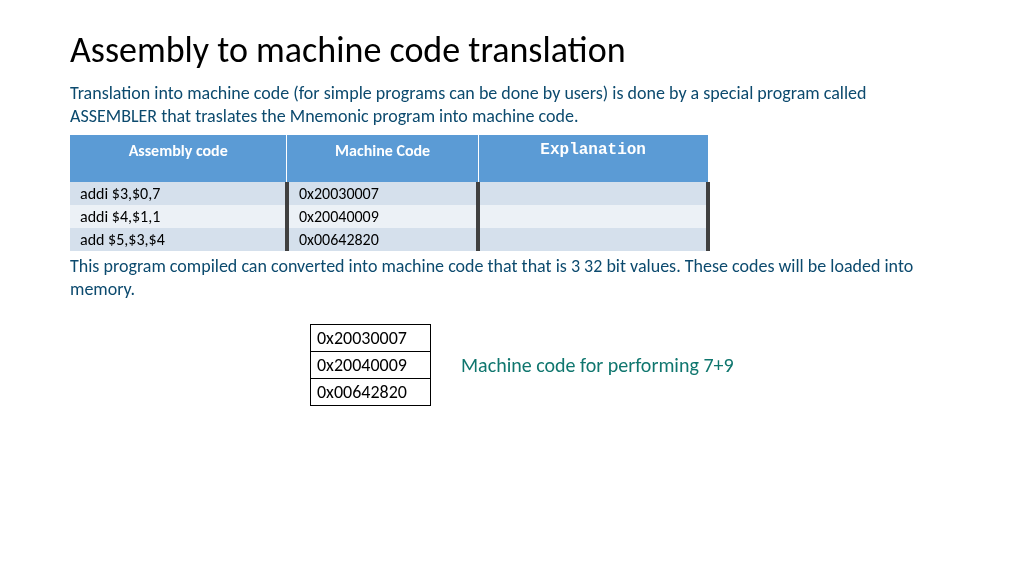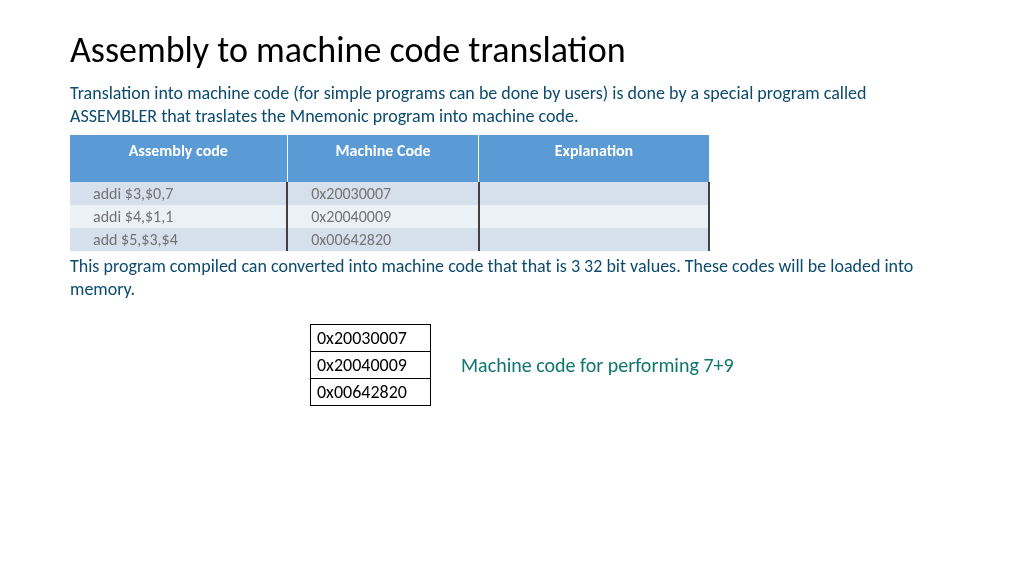--- a/index.html
+++ b/index.html
@@ -33,25 +33,25 @@
       background: #5b9bd5;
       color: #fff;
       font-weight: bold;
       text-align: center;
       padding: 6px 10px 22px 10px;
       border-right: 1px solid #fff;
       vertical-align: top;
     }
     table.translation th:nth-child(1) { width: 34%; }
     table.translation th:nth-child(2) { width: 30%; }
-    table.translation th:nth-child(3) { width: 36%; }
+    table.translation th:nth-child(3) { width: 36%; font-family: Liberation Mono, monospace; }
     table.translation td {
-      padding: 2px 23px;
-      border-right: 2px solid #404040;
-      color: #737373;
+      padding: 2px 10px;
+      border-right: 4px solid #404040;
+      color: #000000;
     }
     table.translation tbody tr:nth-child(odd) { background: #d5e0ec; }
     table.translation tbody tr:nth-child(even) { background: #ecf1f6; }
     .bottom-wrap {
       display: flex;
       align-items: center;
       gap: 30px;
       margin-top: 22px;
       margin-left: 240px;
       font-size: 18px;

